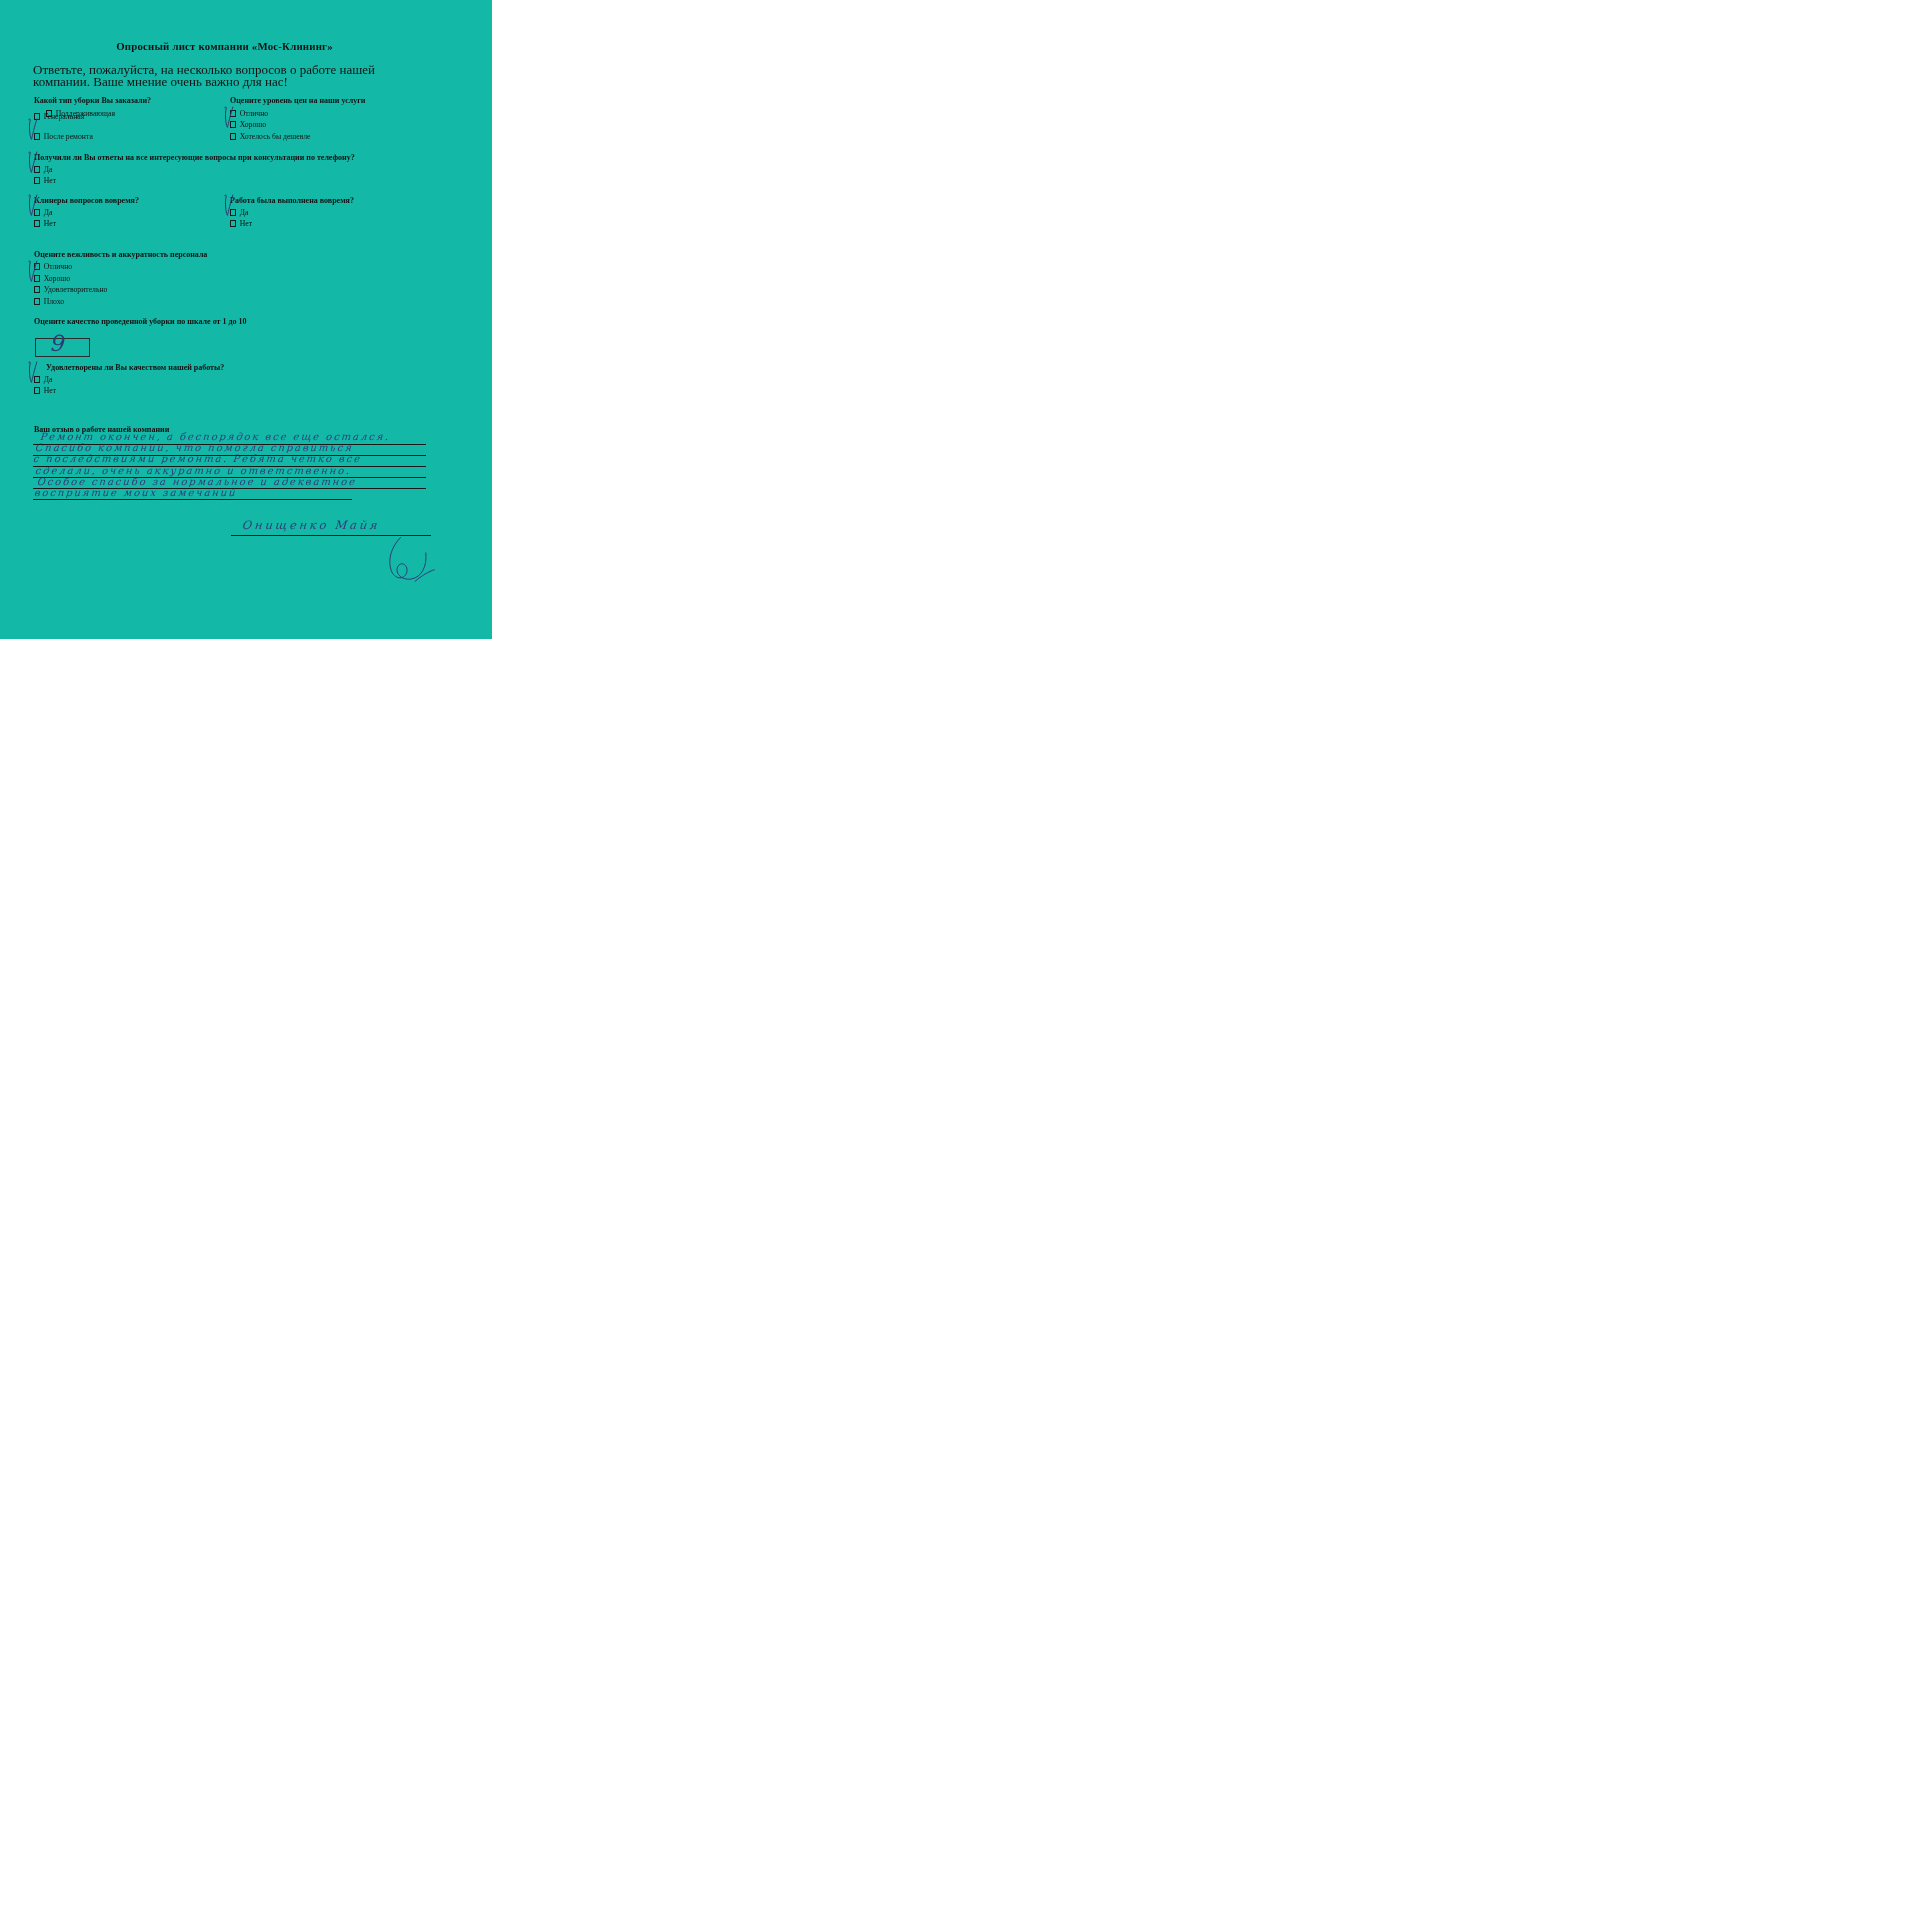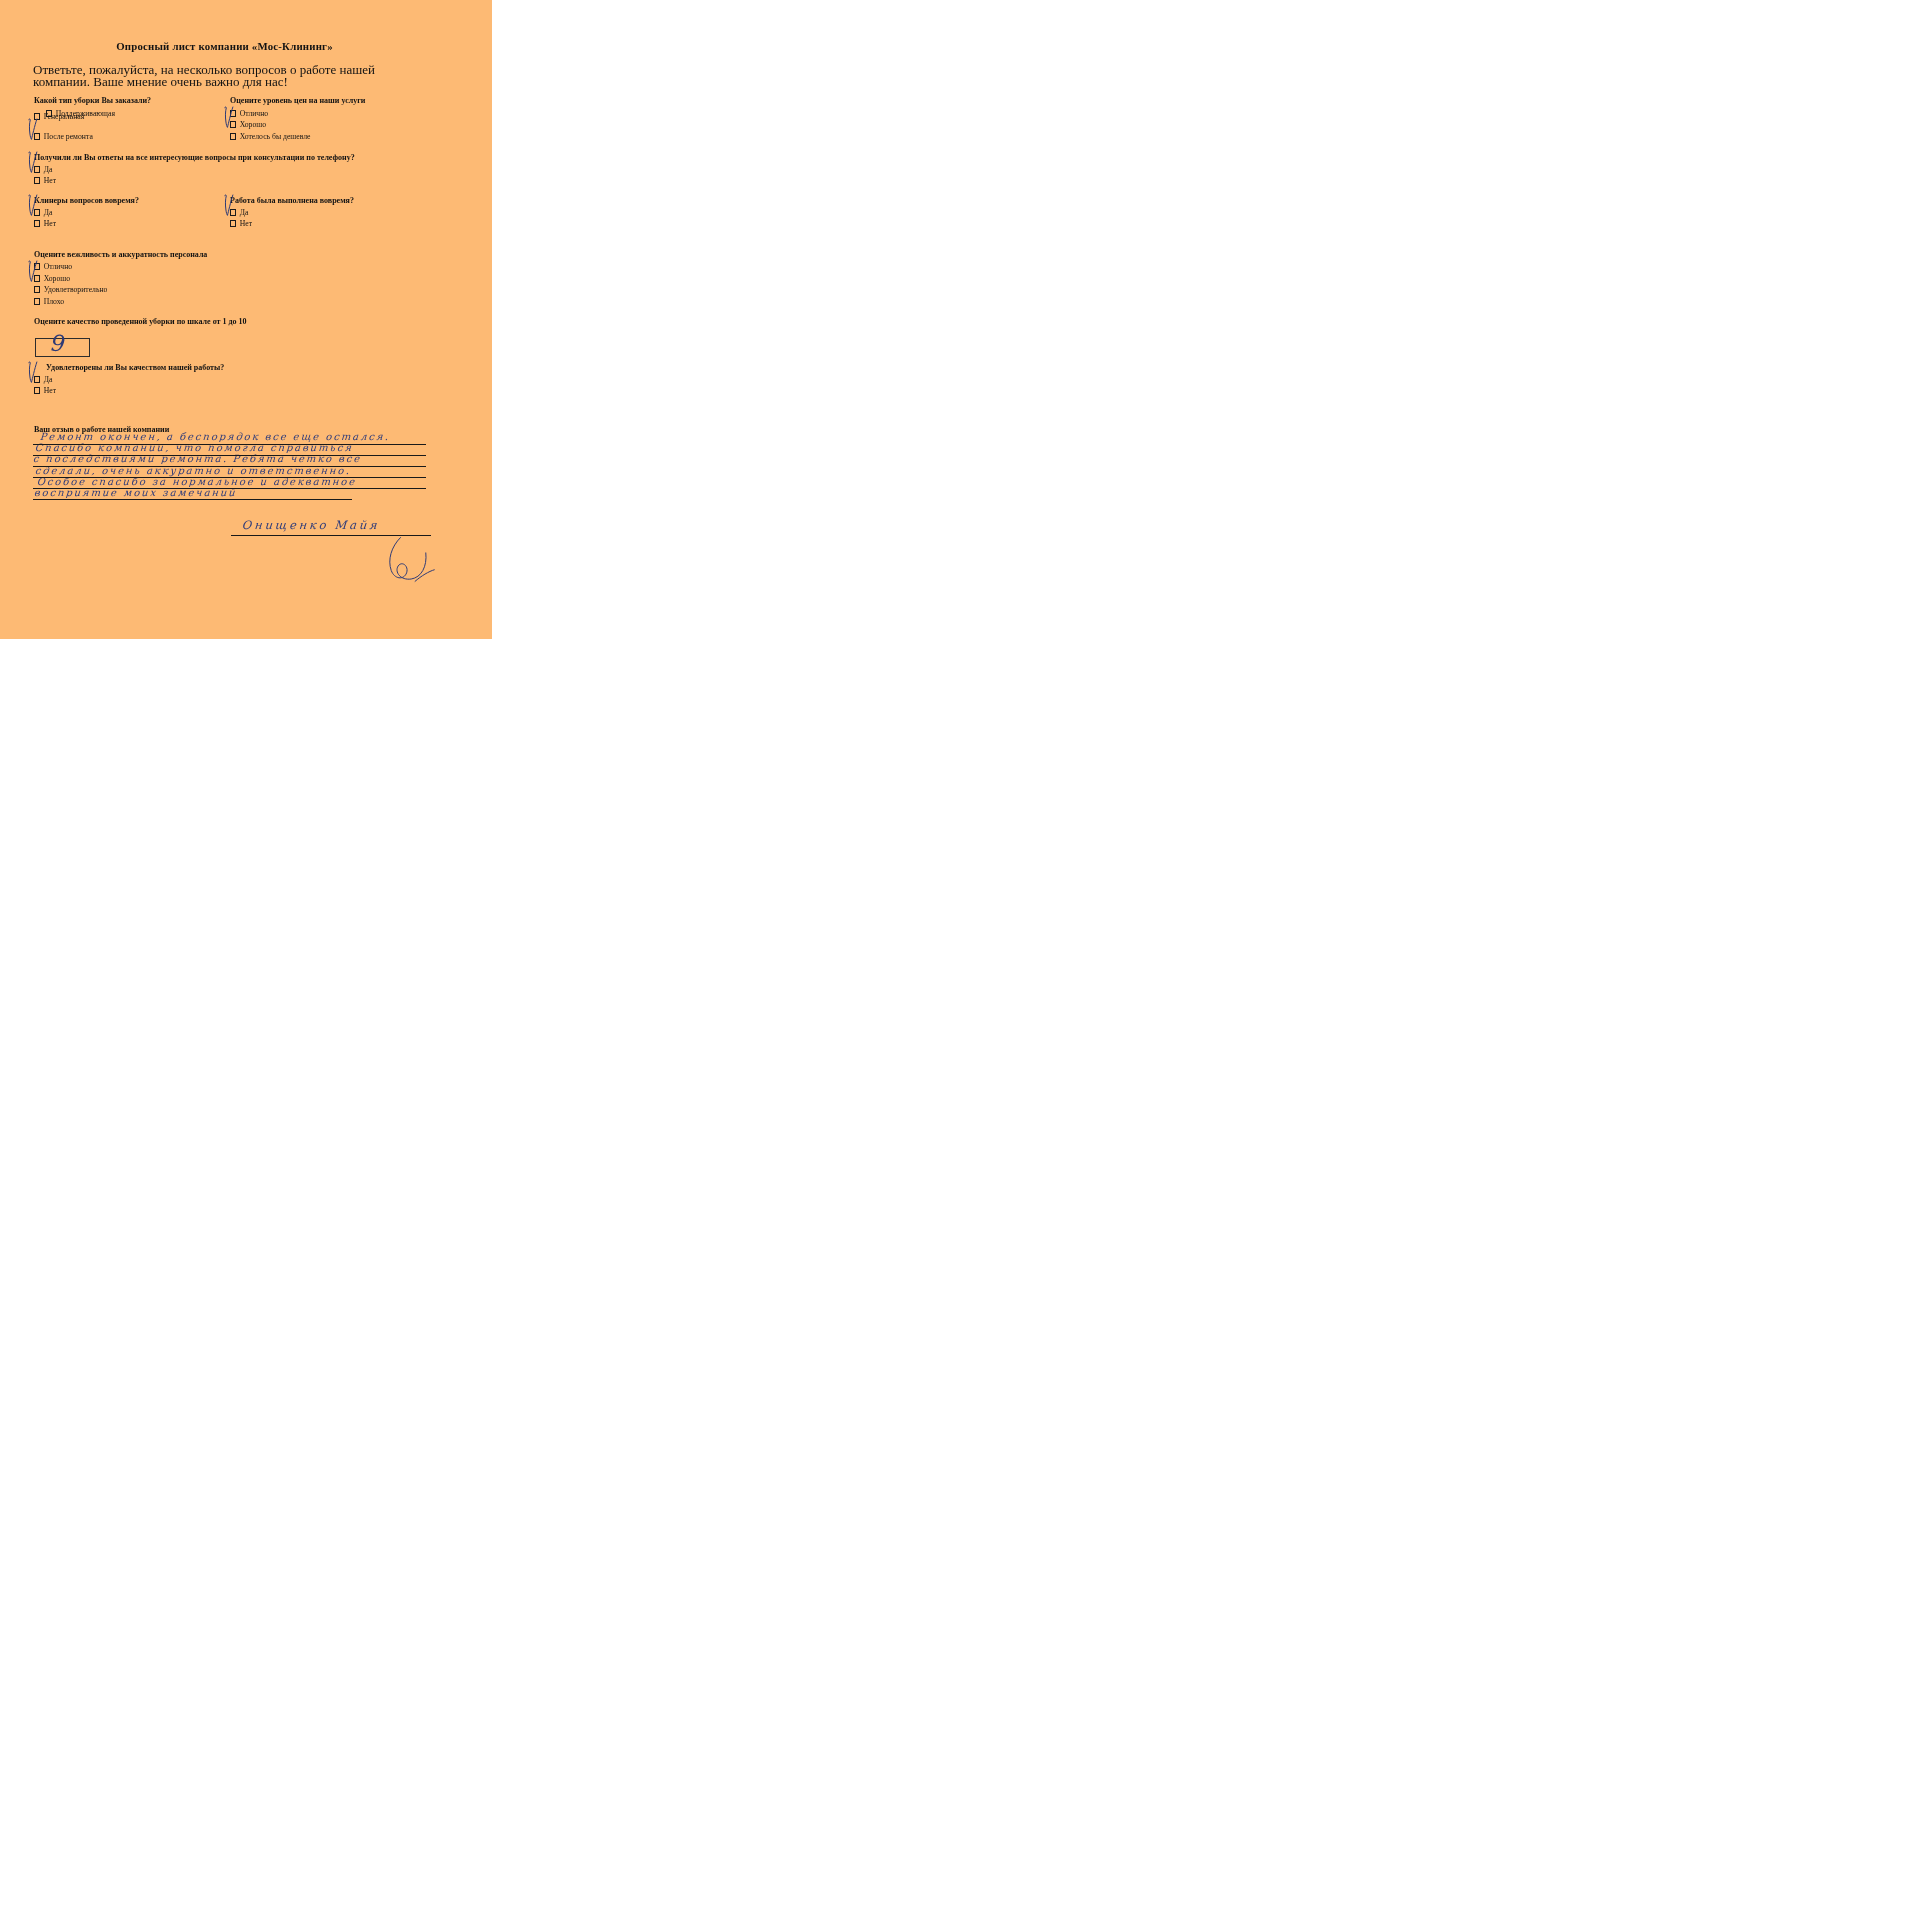--- a/index.html
+++ b/index.html
@@ -1,19 +1,19 @@
 <!DOCTYPE html>
 <html style="font-size:6.2px"><head>
 <meta charset="utf-8">
 <style>
   html,body{margin:0;padding:0;background:#ffffff;}
   .sheet{
     position:relative;
     width:492px;height:639px;
-    background:#fdba74;
+    background:#14b8a6;
     font-family:"Liberation Serif", serif;
     color:#131313;
     overflow:hidden;
   }
   .abs{position:absolute;}
   .title{
     left:0;top:40px;width:449px;
     text-align:center;
     font-size:10.8px;font-weight:bold;
     letter-spacing:0.2px;

